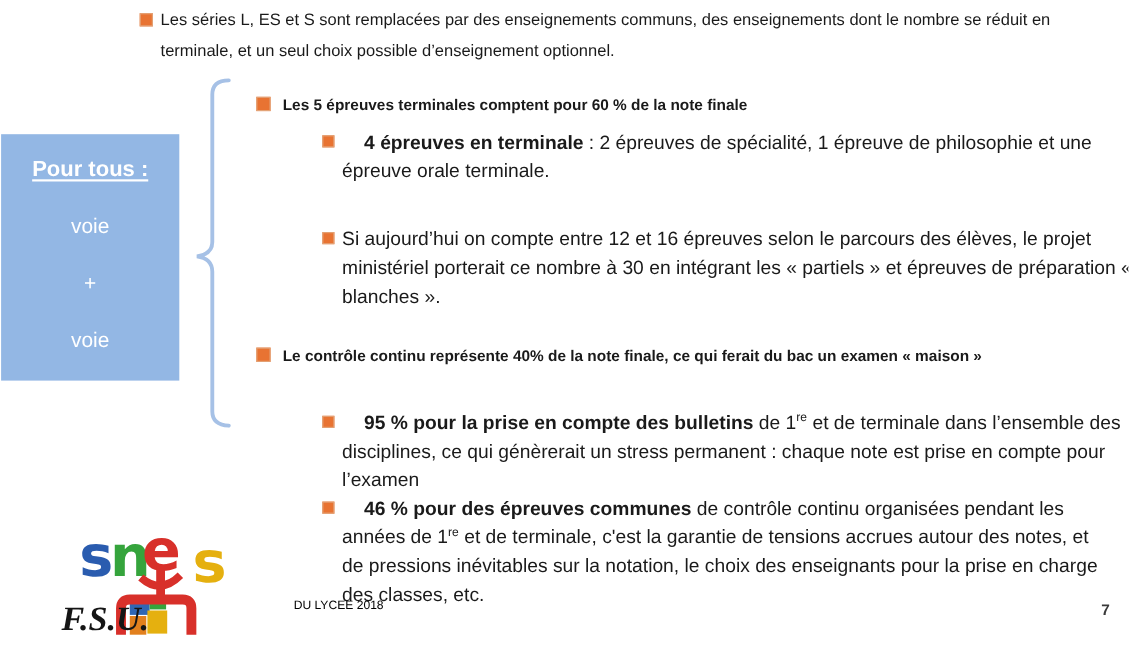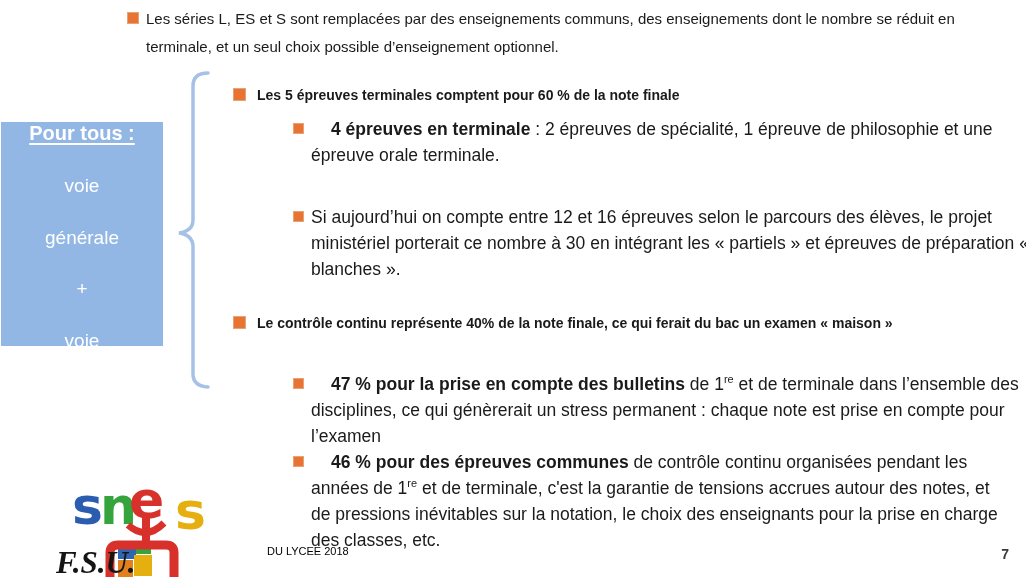--- a/index.html
+++ b/index.html
@@ -16,21 +16,21 @@
   .sq-s   { width:11px; height:11px; top:7px; }
 
   .intro { position:absolute; left:127px; top:5px; }
   .intro-text { padding-left:19px; width:885px; font-size:15px; line-height:27.5px; }
 
   .side-box {
     position:absolute; left:1px; top:122px; width:162px; height:224px;
     background:#93b7e4; color:#ffffff; text-align:center;
   }
   .side-title {
-    font-size:20px; font-weight:bold;
+    margin-top:21px; font-size:20px; font-weight:bold;
     text-decoration:underline; text-underline-offset:3px; margin-bottom:27px;
   }
   .side-line { font-size:19px; line-height:27.5px;margin-top:24px; }
 
   .brace { position:absolute; left:170px; top:70px; }
 
   .heading { position:absolute; left:233px; }
   .heading-text { padding-left:24px; font-size:14px; line-height:31px;font-weight:bold; }
   .h1 { top:80px; }
   .h2 { top:308px; }
@@ -62,21 +62,20 @@
 <div class="slide">
 
   <div class="intro">
     <span class="sq sq-top"></span>
     <div class="intro-text">Les séries L, ES et S sont remplacées par des enseignements communs, des enseignements dont le nombre se réduit en terminale, et un seul choix possible d’enseignement optionnel.</div>
   </div>
 
   <div class="side-box">
     <div class="side-title">Pour tous :</div>
     <div class="side-line">voie</div>
-    <div class="side-line">générale</div>
     <div class="side-line">+</div>
     <div class="side-line">voie</div>
     <div class="side-line">technologique</div>
   </div>
 
   <svg class="brace" width="46" height="326" viewBox="0 0 46 326">
     <path d="M 38,3 Q 23,3 23,16 L 23,150 Q 23,161 9,163 Q 23,165 23,177 L 23,304 Q 23,316 38,317" fill="none" stroke="#a6c1e6" stroke-width="3.5" stroke-linecap="round"></path>
   </svg>
 
   <div class="heading h1">
@@ -95,21 +94,21 @@
     <div class="sub-text">Si aujourd’hui on compte entre 12 et 16 épreuves selon le parcours des élèves, le projet ministériel porterait ce nombre à 30 en intégrant les « partiels » et épreuves de préparation « blanches ».</div>
   </div>
 
   <div class="heading h2">
     <span class="sq sq-h"></span>
     <div class="heading-text">Le contrôle continu représente 40% de la note finale, ce qui ferait du bac un examen « maison »</div>
   </div>
 
   <div class="sub s4">
     <span class="sq sq-s"></span>
-    <div class="sub-text"><b>47 % pour la prise en compte des bulletins</b><span> de 1</span><sup>re</sup><span> et de terminale dans l’ensemble des disciplines, ce qui génèrerait un stress permanent : chaque note est prise en compte pour l’examen</span></div>
+    <div class="sub-text"><b>95 % pour la prise en compte des bulletins</b><span> de 1</span><sup>re</sup><span> et de terminale dans l’ensemble des disciplines, ce qui génèrerait un stress permanent : chaque note est prise en compte pour l’examen</span></div>
   </div>
 
   <div class="sub s5">
     <span class="sq sq-s"></span>
     <div class="sub-text"><b>46 % pour des épreuves communes</b><span> de contrôle continu organisées pendant les années de 1</span><sup>re</sup><span> et de terminale, c'est la garantie de tensions accrues autour des notes, et de pressions inévitables sur la notation, le choix des enseignants pour la prise en charge des classes, etc.</span></div>
   </div>
 
   <svg class="logo" width="196" height="102" viewBox="0 0 196 102">
 
     <rect x="76" y="62" width="18" height="16" fill="#2f66b3"></rect>

